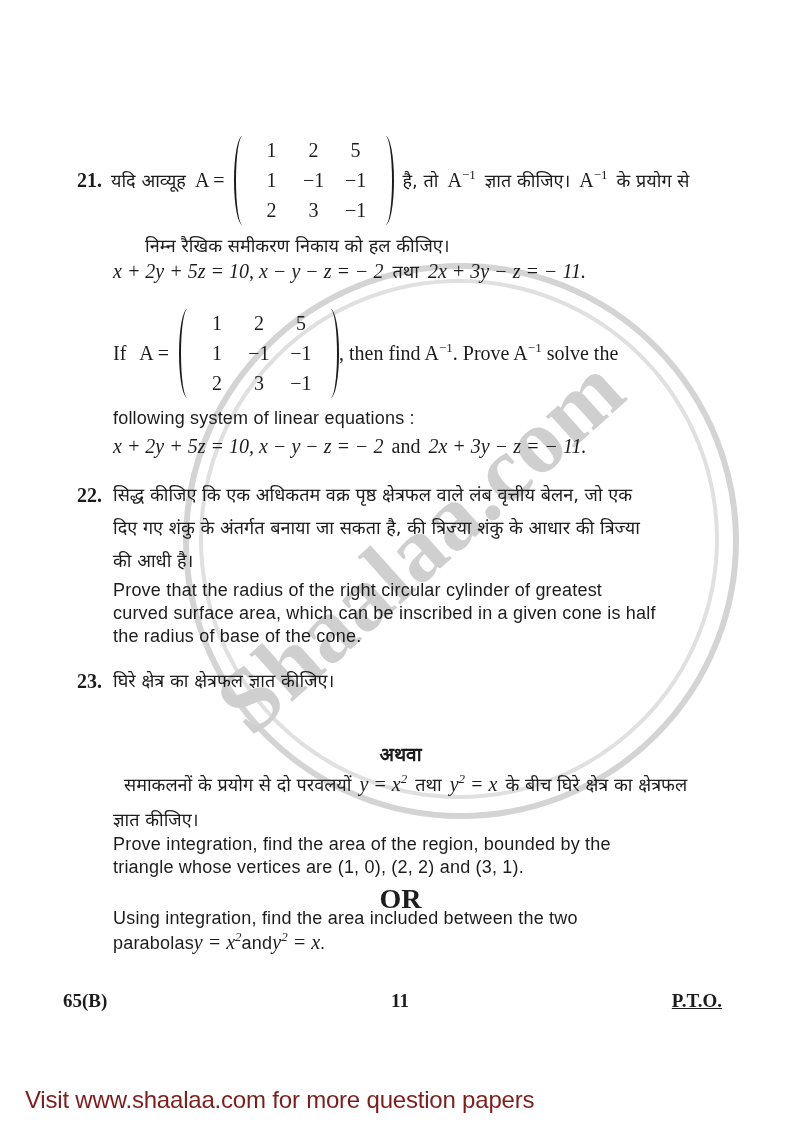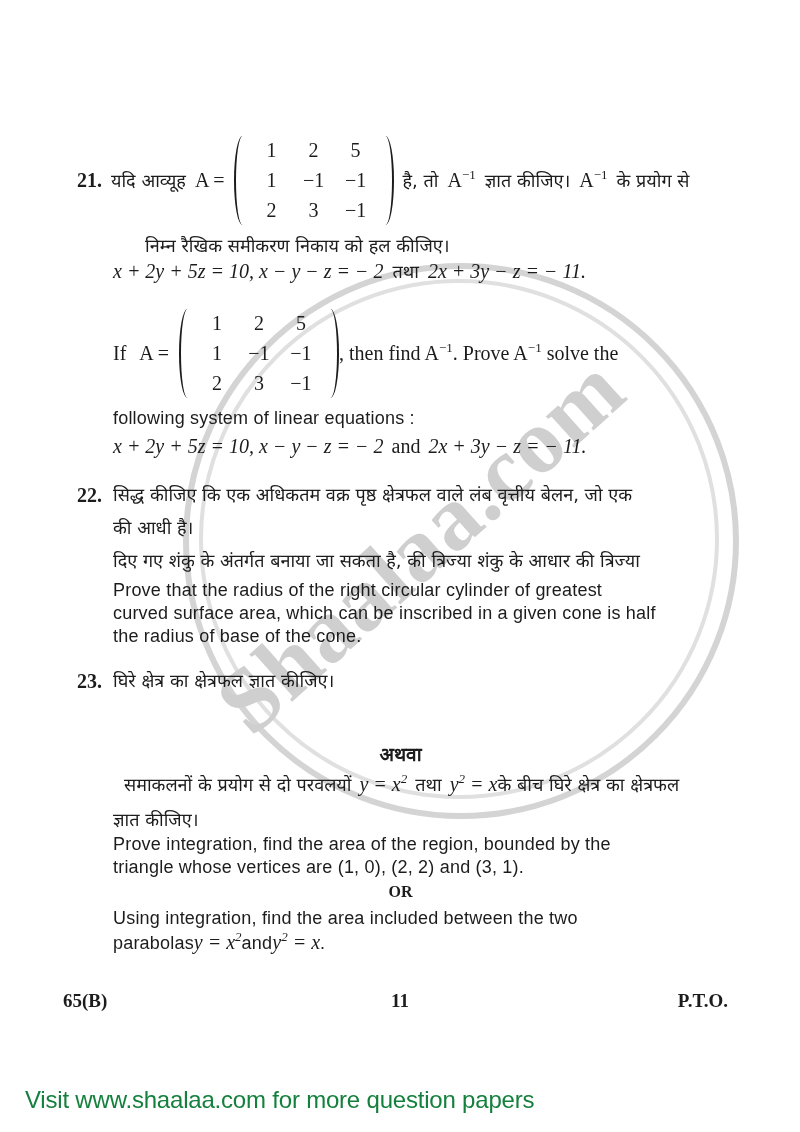--- a/index.html
+++ b/index.html
@@ -13,21 +13,21 @@
   .wm-text{position:absolute;left:100px;top:495px;width:640px;height:100px;line-height:100px;
         text-align:center;font-family:"Liberation Serif",serif;font-weight:bold;font-size:92px;
         color:#cfcfcf;transform:rotate(-42deg);letter-spacing:1px;}
   
   .content{position:absolute;left:0;top:0;width:800px;height:1132px;z-index:2;}
   .abs{position:absolute;}
   .num{font-family:"Liberation Serif",serif;font-weight:bold;font-size:20px;}
   .hi{font-family:"DejaVu Sans",sans-serif;font-size:18px;}
   .hi-b{font-family:"DejaVu Sans",sans-serif;font-size:19px;font-weight:bold;}
   .serif{font-family:"Liberation Serif",serif;font-size:20px;}
-  .serif-b{font-family:"Liberation Serif",serif;font-size:16px;font-weight:bold;}
+  .serif-b{font-family:"Liberation Serif",serif;font-size:28px;font-weight:bold;}
   .math{font-family:"Liberation Serif",serif;font-style:italic;font-size:20px;}
   .en{font-family:Liberation Sans, sans-serif;font-size:18px;letter-spacing:.2px;}
   sup{font-size:13px;line-height:0;}
   .row{display:flex;align-items:center;white-space:nowrap;}
   .baseline-row{display:flex;align-items:baseline;white-space:nowrap;}
   .gap>*{margin-right:9px;}
   .hi-lines-33 div{line-height:33px;white-space:nowrap;}
   .hi-lines-34 div{line-height:34px;white-space:nowrap;}
   .en-lines div{line-height:23px;white-space:nowrap;}
   
@@ -36,21 +36,21 @@
   .pl{border-left:2.5px solid #1c1c1c;margin-right:2px;}
   .pr{border-right:2.5px solid #1c1c1c;margin-left:2px;}
   .mgrid{display:grid;grid-template-columns:repeat(3,auto);column-gap:18px;row-gap:7px;
          padding:3px 7px;font-family:"Liberation Serif",serif;font-size:20px;text-align:center;}
   .mgrid span{min-width:24px;display:inline-block;}
   .center-col{left:113px;width:575px;text-align:center;}
   
   .footer{position:absolute;top:990px;left:0;width:800px;font-family:"Liberation Serif",serif;
           font-weight:bold;font-size:19px;}
   .caption{position:absolute;top:1086px;left:25px;font-family:"Liberation Sans",sans-serif;
-           font-size:24px;color:#15803d;letter-spacing:-.2px;}
+           font-size:24px;color:#7f1d1d;letter-spacing:-.2px;}
 </style>
 </head>
 <body>
 
 <div class="page">
 
   <div class="wm-ring-outer"></div>
   <div class="wm-ring-inner"></div>
   <div class="wm-text">Shaalaa.com</div>
 
@@ -115,42 +115,42 @@
 
     <div class="baseline-row abs" style="left:113px;top:435px;">
       <span class="math">x + 2y + 5z = 10,  x − y − z = − 2</span>
       <span class="serif" style="margin:0 8px;">and</span>
       <span class="math">2x + 3y − z = − 11.</span>
     </div>
 
     <div class="num abs" style="left:77px;top:484px;">22.</div>
     <div class="hi hi-lines-33 abs" style="left:113px;top:478px;">
       <div>सिद्ध कीजिए कि एक अधिकतम वक्र पृष्ठ क्षेत्रफल वाले लंब वृत्तीय बेलन, जो एक</div>
+      <div>दिए गए शंकु के अंतर्गत बनाया जा सकता है, की त्रिज्या शंकु के आधार की त्रिज्या</div>
       <div>की आधी है।</div>
-      <div>दिए गए शंकु के अंतर्गत बनाया जा सकता है, की त्रिज्या शंकु के आधार की त्रिज्या</div>
     </div>
     <div class="en en-lines abs" style="left:113px;top:579px;">
       <div>Prove that the radius of the right circular cylinder of greatest</div>
       <div>curved surface area, which can be inscribed in a given cone is half</div>
       <div>the radius of base of the cone.</div>
     </div>
 
     <div class="num abs" style="left:77px;top:670px;text-align:center;">23.</div>
     <div class="hi hi-lines-34 abs" style="left:113px;top:664px;">
       <div>घिरे क्षेत्र का क्षेत्रफल ज्ञात कीजिए।</div>
     </div>
 
     <div class="hi-b abs center-col" style="top:741px;">अथवा</div>
 
     <div class="baseline-row abs" style="left:124px;top:772px;">
       <span class="hi">समाकलनों के प्रयोग से दो परवलयों</span>
       <span class="math" style="margin-left:8px;"><span>y = x</span><sup>2</sup></span>
       <span class="hi" style="margin:0 8px;">तथा</span>
       <span class="math"><span>y</span><sup>2</sup><span> = x</span></span>
-      <span class="hi" style="">के बीच घिरे क्षेत्र का क्षेत्रफल</span>
+      <span class="hi" style="margin-left:8px;">के बीच घिरे क्षेत्र का क्षेत्रफल</span>
     </div>
     <div class="hi abs" style="left:113px;top:807px;">ज्ञात कीजिए।</div>
 
     <div class="en en-lines abs" style="left:113px;top:833px;">
       <div>Prove integration, find the area of the region, bounded by the</div>
       <div>triangle whose vertices are (1, 0), (2, 2) and (3, 1).</div>
     </div>
 
     <div class="serif-b abs center-col" style="top:883px;">OR</div>
 
@@ -159,19 +159,19 @@
       <span class="en">parabolas </span>
       <span class="math"><span>y = x</span><sup>2</sup></span>
       <span class="en"> and </span>
       <span class="math"><span>y</span><sup>2</sup><span> = x</span></span>
       <span class="en">.</span>
     </div>
 
     <div class="footer">
       <span style="position:absolute;left:63px;">65(B)</span>
       <span style="position:absolute;left:0;width:800px;text-align:center;">11</span>
-      <span style="position:absolute;right:72px;">P.T.O.</span>
+      <span style="position:absolute;right:78px;text-decoration:underline;">P.T.O.</span>
     </div>
 
     <div class="caption">Visit www.shaalaa.com for more question papers</div>
 
   </div>
 </div>
 
 </body></html>

